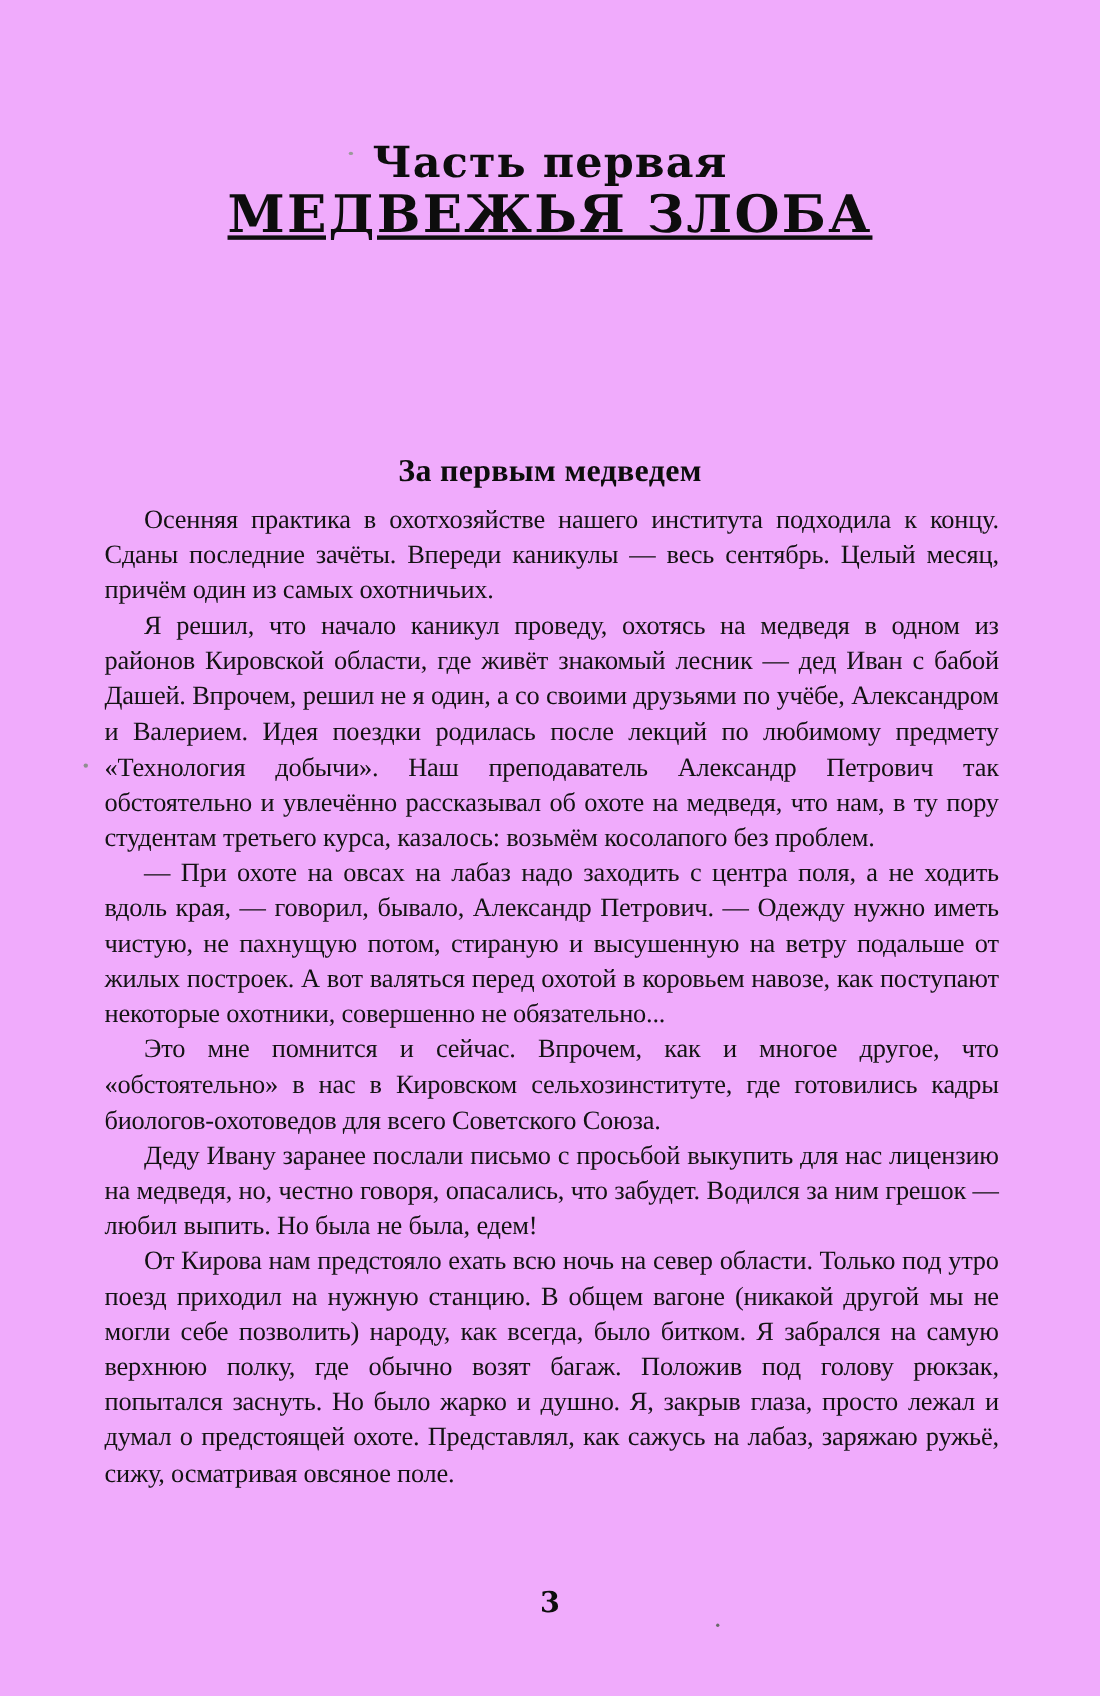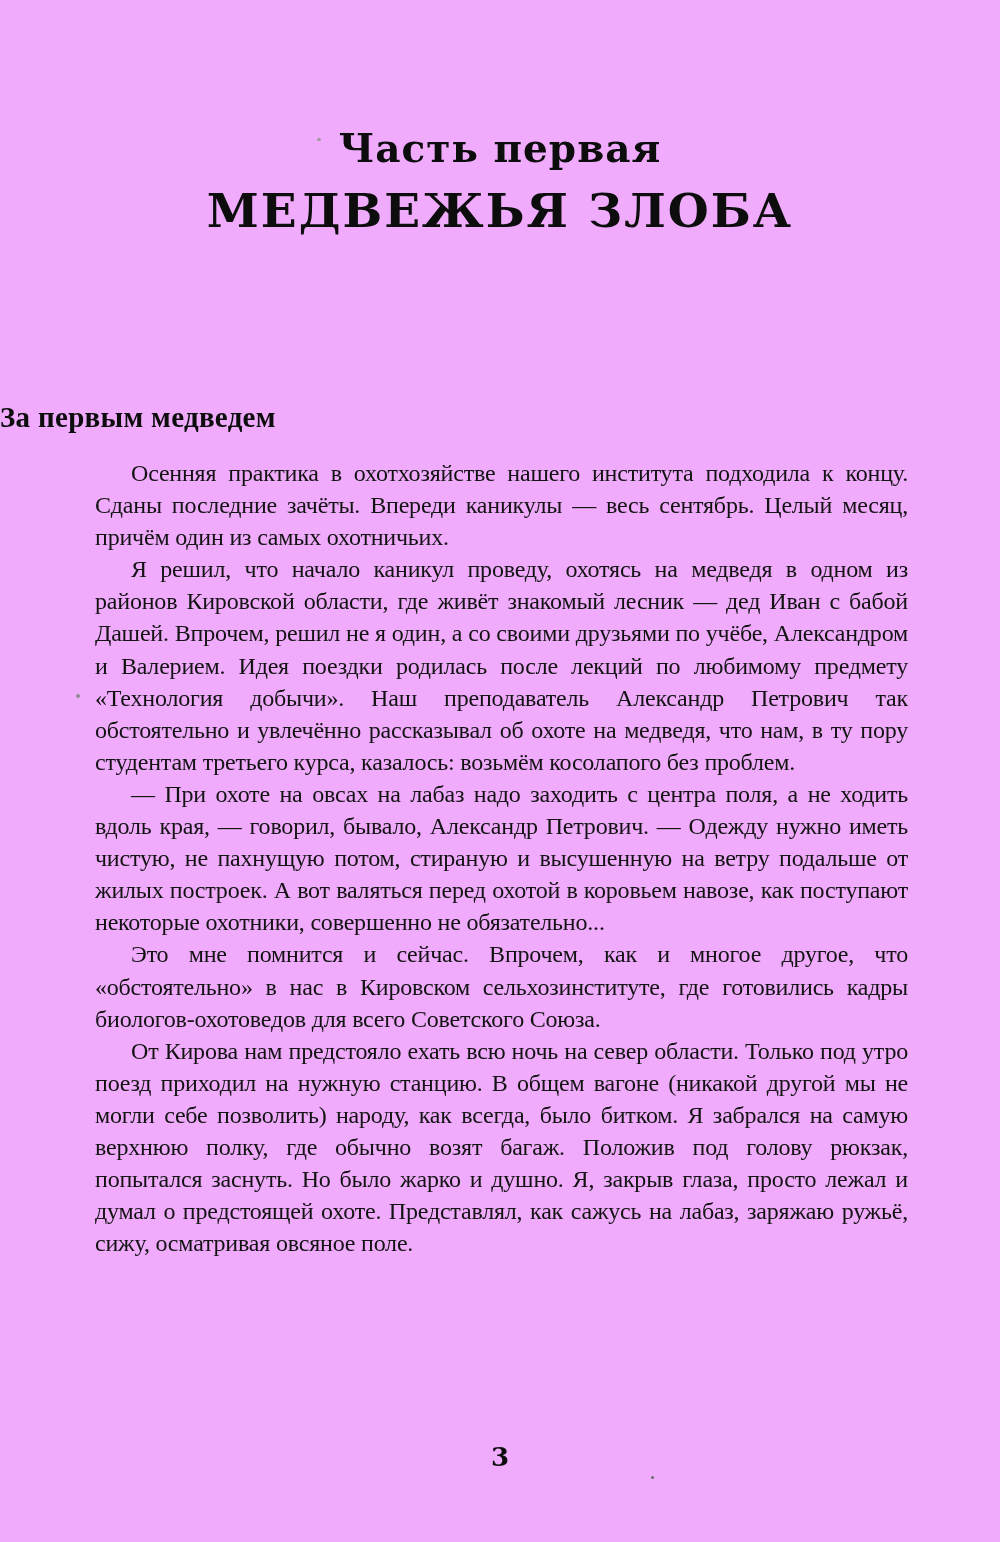--- a/index.html
+++ b/index.html
@@ -31,30 +31,31 @@
       display: block;
       font-size: 39px;
       line-height: 1.15;
       letter-spacing: 1px;
     }
     .pt-line2 {
       display: block;
       font-size: 47px;
       line-height: 1.05;
       letter-spacing: 2px;
-      margin-top: 15px;
+      margin-top: 0;
+      text-decoration: underline;
     }
 
     .chapter-title {
       position: absolute;
-      top: 401px;
+      top: 412px;
       left: 0;
       width: 100%;
       margin: 0;
-      text-align: left;
+      text-align: center;
       font-size: 29px;
       font-weight: bold;
       letter-spacing: 0.3px;
       color: #0d0d0d;
     }
 
     .text-block {
       position: absolute;
       left: 95px;
       top: 457px;
@@ -100,18 +101,19 @@
     <span class="pt-line2">МЕДВЕЖЬЯ ЗЛОБА</span>
   </h1>
 
   <h2 class="chapter-title">За первым медведем</h2>
 
   <div class="text-block">
     <p>Осенняя практика в охотхозяйстве нашего института подходила к концу. Сданы последние зачёты. Впереди каникулы — весь сентябрь. Целый месяц, причём один из самых охотничьих.</p>
     <p>Я решил, что начало каникул проведу, охотясь на медведя в одном из районов Кировской области, где живёт знакомый лесник — дед Иван с бабой Дашей. Впрочем, решил не я один, а со своими друзьями по учёбе, Александром и Валерием. Идея поездки родилась после лекций по любимому предмету «Технология добычи». Наш преподаватель Александр Петрович так обстоятельно и увлечённо рассказывал об охоте на медведя, что нам, в ту пору студентам третьего курса, казалось: возьмём косолапого без проблем.</p>
     <p>— При охоте на овсах на лабаз надо заходить с центра поля, а не ходить вдоль края, — говорил, бывало, Александр Петрович. — Одежду нужно иметь чистую, не пахнущую потом, стираную и высушенную на ветру подальше от жилых построек. А вот валяться перед охотой в коровьем навозе, как поступают некоторые охотники, совершенно не обязательно...</p>
     <p>Это мне помнится и сейчас. Впрочем, как и многое другое, что «обстоятельно» в нас в Кировском сельхозинституте, где готовились кадры биологов-охотоведов для всего Советского Союза.</p>
+    <p>Деду Ивану заранее послали письмо с просьбой выкупить для нас лицензию на медведя, но, честно говоря, опасались, что забудет. Водился за ним грешок — любил выпить. Но была не была, едем!</p>
     <p>От Кирова нам предстояло ехать всю ночь на север области. Только под утро поезд приходил на нужную станцию. В общем вагоне (никакой другой мы не могли себе позволить) народу, как всегда, было битком. Я забрался на самую верхнюю полку, где обычно возят багаж. Положив под голову рюкзак, попытался заснуть. Но было жарко и душно. Я, закрыв глаза, просто лежал и думал о предстоящей охоте. Представлял, как сажусь на лабаз, заряжаю ружьё, сижу, осматривая овсяное поле.</p>
   </div>
 
   <div class="page-number">3</div>
 
 </div>
 
 </body></html>

